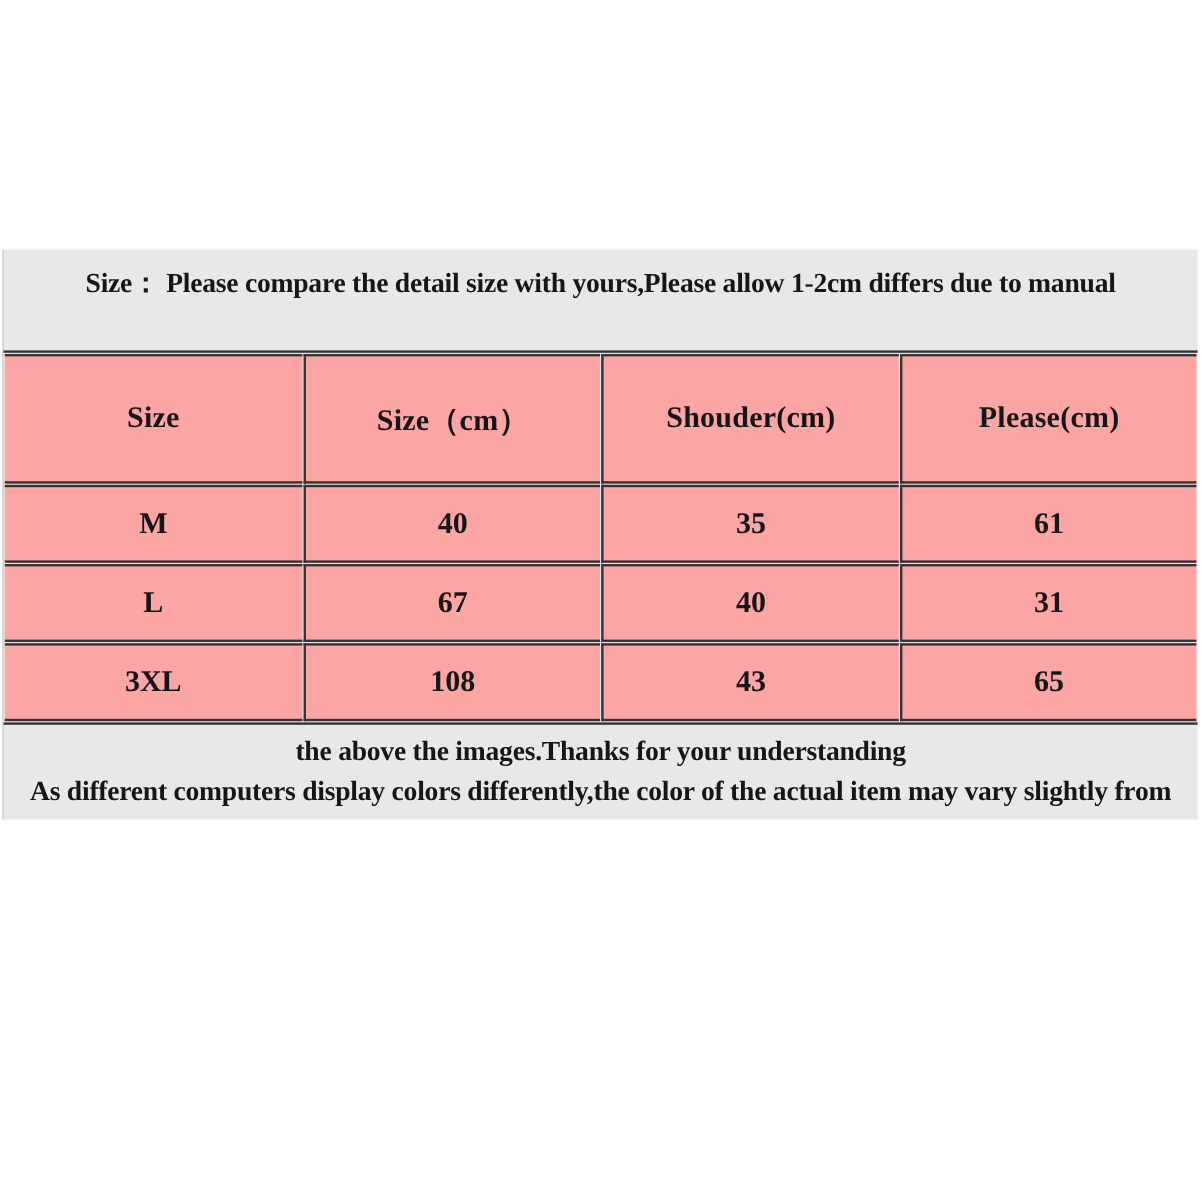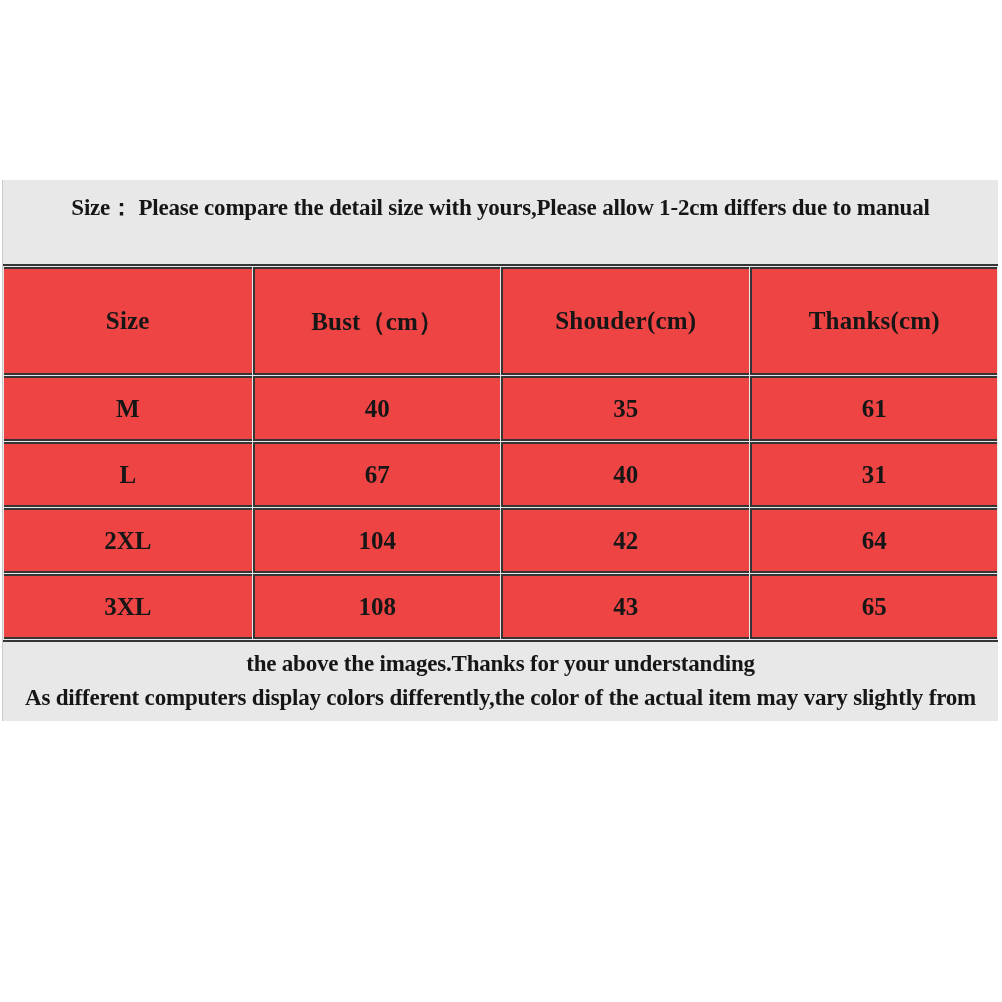--- a/index.html
+++ b/index.html
@@ -11,21 +11,21 @@
     width: 1002px;
     height: 1002px;
     position: relative;
     font-family: "Liberation Serif", "DejaVu Serif", serif;
     font-weight: bold;
     color: #161616;
     -webkit-font-smoothing: antialiased;
   }
   .panel {
     position: absolute;
-    top: 180px;
+    top: 208px;
     left: 2px;
     width: 995px;
     background: #e8e8e8;
     border-left: 1px solid #c9c9c9;
     overflow: visible;
   }
   
   .note {
     box-sizing: border-box;
     height: 86px;
@@ -47,21 +47,21 @@
     border-spacing: 1px;
   }
   table.size-grid th,
   table.size-grid td {
     box-sizing: border-box;
     text-align: center;
     vertical-align: middle;
     padding: 0;
     border-top: 2px solid #353535;
     border-bottom: 2px solid #353535;
-    background: #ef4444;
+    background: #fca5a5;
   }
   table.size-grid th + th,
   table.size-grid td + td {
     border-left: 2px solid #353535;
   }
   table.size-grid th {
     height: 108px;
     font-size: 25px;
     letter-spacing: 0.2px;
   }
@@ -86,43 +86,37 @@
 <div class="panel">
 
   <div class="note">
     <div class="nowrap-line">Size：  Please compare the detail size with yours,Please allow 1-2cm differs due to manual</div>
   </div>
 
   <table class="size-grid">
     <thead>
       <tr>
         <th>Size</th>
-        <th>Bust（cm）</th>
+        <th>Size（cm）</th>
         <th>Shouder(cm)</th>
-        <th>Thanks(cm)</th>
+        <th>Please(cm)</th>
       </tr>
     </thead>
     <tbody>
       <tr>
         <td>M</td>
         <td>40</td>
         <td>35</td>
         <td>61</td>
       </tr>
       <tr>
         <td>L</td>
         <td>67</td>
         <td>40</td>
         <td>31</td>
-      </tr>
-      <tr>
-        <td>2XL</td>
-        <td>104</td>
-        <td>42</td>
-        <td>64</td>
       </tr>
       <tr>
         <td>3XL</td>
         <td>108</td>
         <td>43</td>
         <td>65</td>
       </tr>
     </tbody>
   </table>
 

